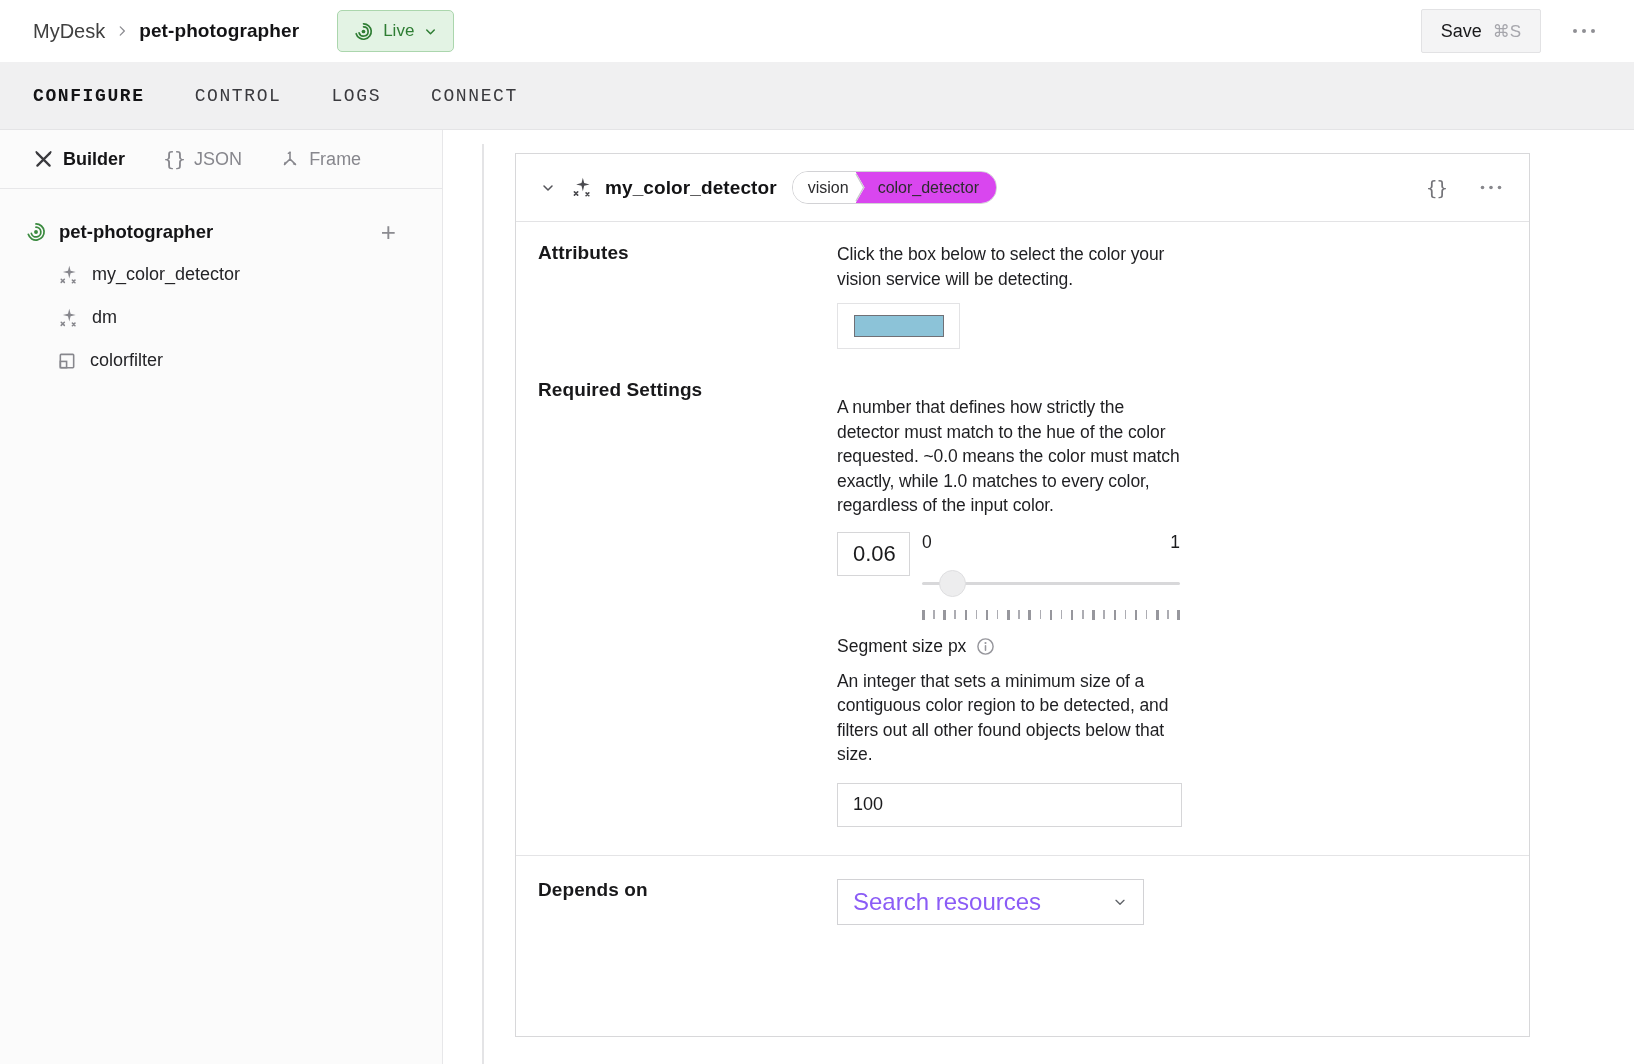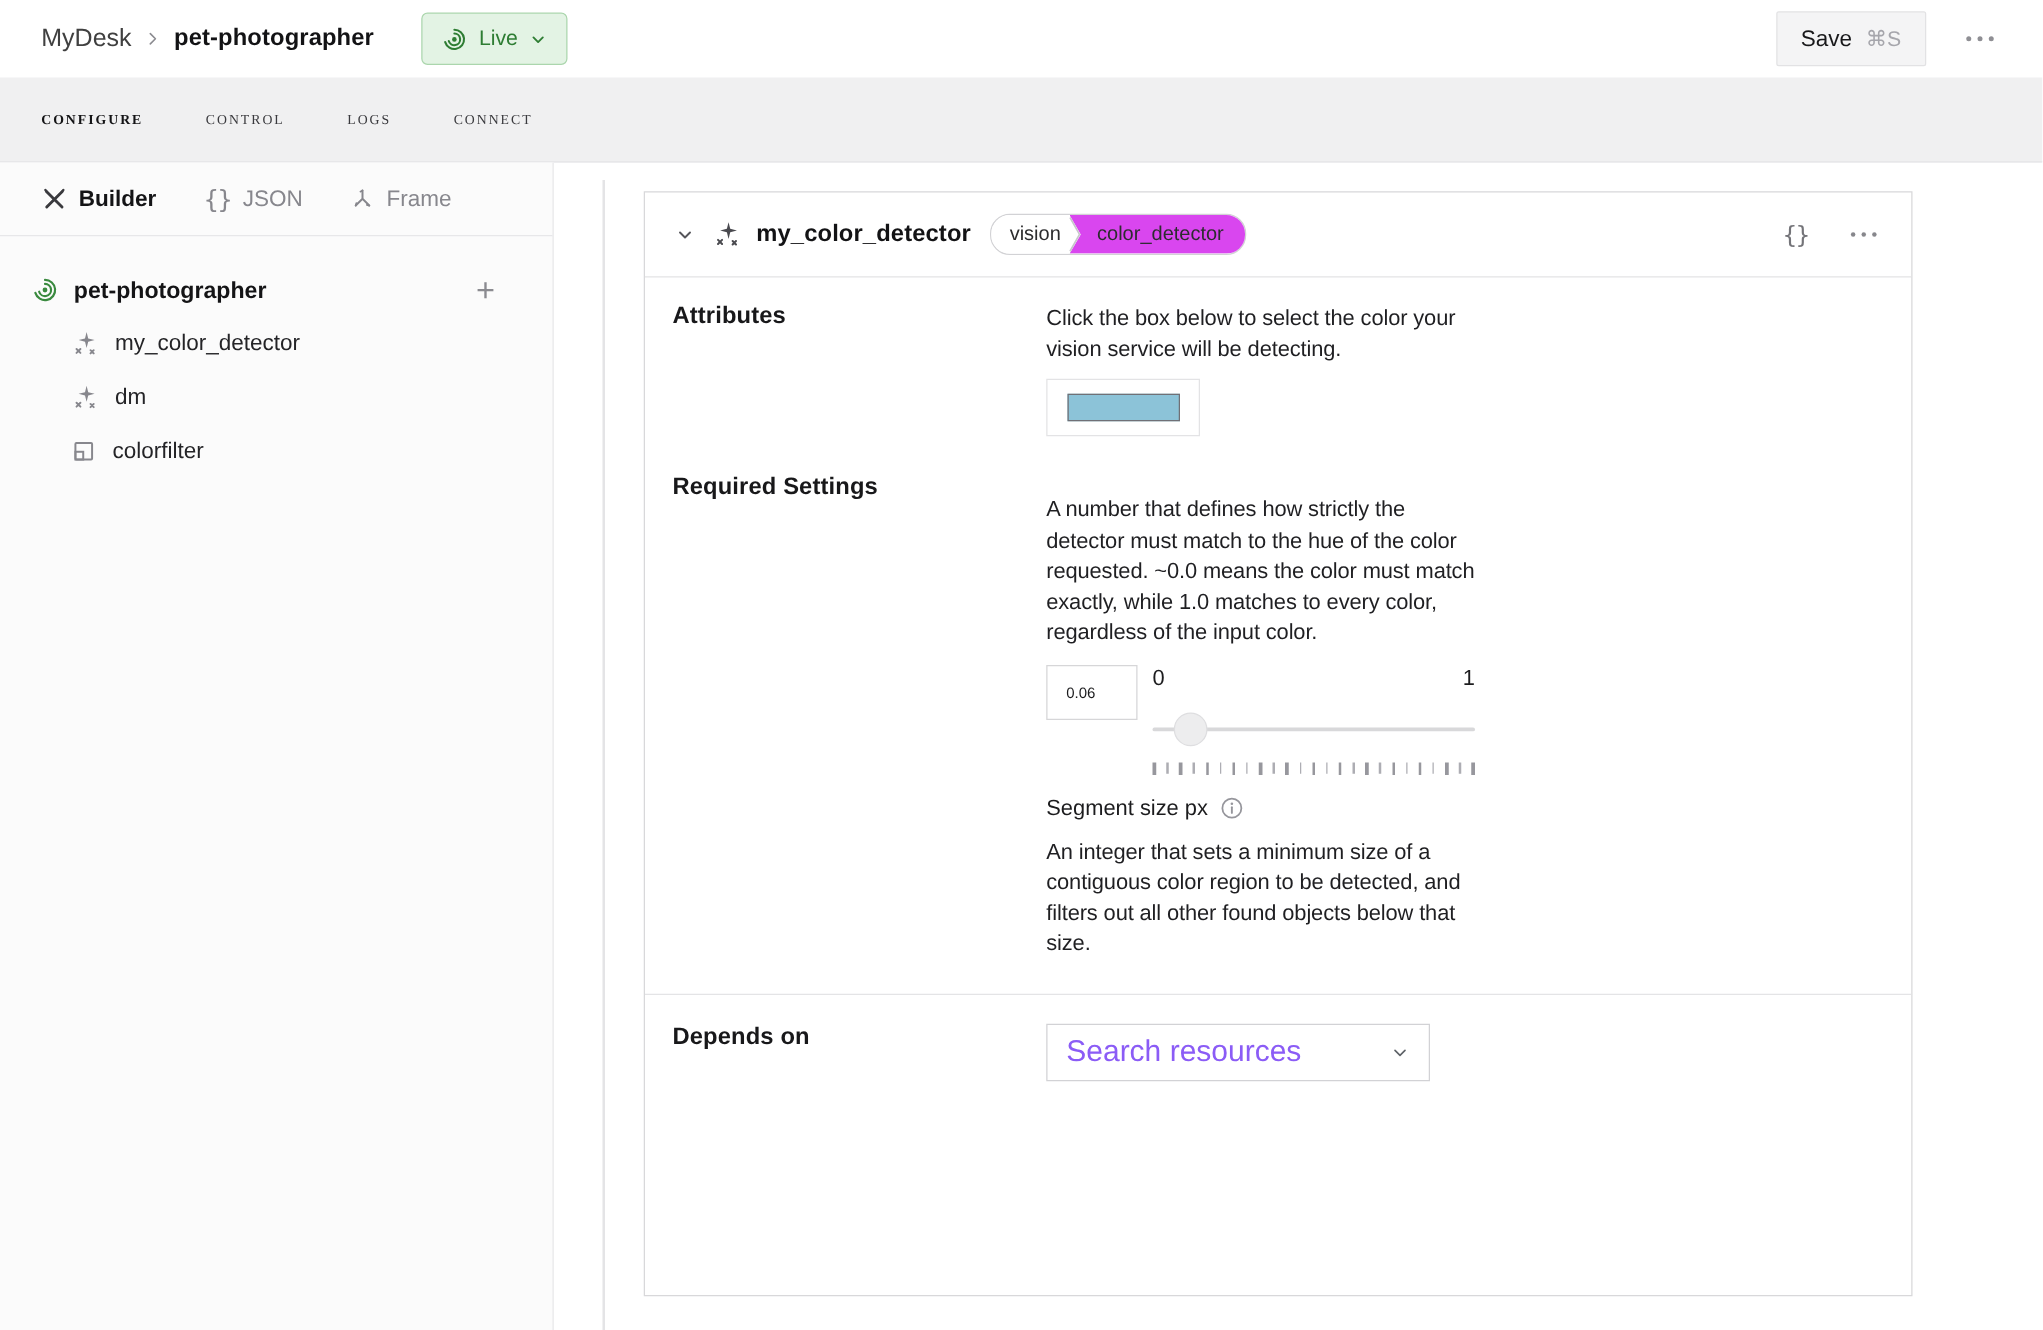--- a/index.html
+++ b/index.html
@@ -14,21 +14,21 @@
   .live-badge{margin-left:38px;display:flex;align-items:center;gap:9px;height:40px;padding:0 15px;background:#e3f3e4;border:1px solid #abd6ad;border-radius:5px;cursor:pointer;}
   .live-label{font-size:17px;color:#2e7d33;font-weight:500;}
   .topbar-right{margin-left:auto;display:flex;align-items:center;gap:26px;}
   .save-btn{display:flex;align-items:center;gap:11px;height:44px;padding:0 19px;background:#f4f4f5;border:1px solid #e2e2e4;border-radius:2px;cursor:pointer;}
   .save-label{font-size:18px;color:#18181a;}
   .save-shortcut{font-size:17px;color:#a6a6ac;}
   .icon-btn{background:none;border:none;padding:4px;cursor:pointer;display:flex;align-items:center;}
 
   
   .tabbar{position:absolute;top:62px;left:0;right:0;height:68px;background:#f0f0f1;border-bottom:1px solid #e4e4e6;display:flex;align-items:center;gap:50px;padding:0 33px;box-sizing:border-box;}
-  .tab{font-family:Liberation Serif, serif;font-size:11px;letter-spacing:1.6px;color:#3a3a3e;background:none;border:none;padding:6px 0;cursor:pointer;}
+  .tab{font-family:Liberation Mono, monospace;font-size:18px;letter-spacing:1.6px;color:#3a3a3e;background:none;border:none;padding:6px 0;cursor:pointer;}
   .tab.active{font-weight:700;color:#141416;}
 
   
   .sidebar{position:absolute;top:130px;left:0;width:443px;bottom:0;background:#fbfbfb;border-right:1px solid #e7e7e9;box-sizing:border-box;}
   .view-toggle{height:58px;display:flex;align-items:center;gap:38px;padding:0 33px;border-bottom:1px solid #e7e7e9;}
   .view-item{display:flex;align-items:center;gap:9px;background:none;border:none;cursor:pointer;padding:2px 0;}
   .view-label{font-size:18px;color:#87878d;}
   .view-item.active .view-label{color:#141416;font-weight:700;}
   .tree{padding-top:22px;}
   .tree-root{display:flex;align-items:center;height:42px;padding:0 44px 0 25px;cursor:pointer;}
@@ -60,21 +60,21 @@
   .body-text{font-size:17.5px;line-height:24.5px;color:#1f1f22;margin:0;letter-spacing:-.1px;}
   .field-label{font-size:17.5px;color:#1c1c1e;}
 
   .sec-attributes{padding-top:20px;}
   .swatch-btn{margin-top:12px;width:123px;height:46px;background:#fff;border:1px solid #e3e3e5;display:flex;align-items:center;justify-content:center;cursor:pointer;padding:0;}
   .swatch{width:90px;height:22px;border:1.5px solid #707076;box-sizing:border-box;}
 
   .sec-required{padding-top:30px;}
   .hue-desc{margin-top:16px;}
   .hue-row{margin-top:14px;display:flex;}
-  .num-input{width:73px;height:44px;box-sizing:border-box;border:1px solid #d6d6d8;background:#fff;font-family:"Liberation Sans",sans-serif;font-size:12px;color:#1b1b1d;padding:0 0 0 15px;outline:none;}
+  .num-input{width:73px;height:44px;box-sizing:border-box;border:1px solid #d6d6d8;background:#fff;font-family:"Liberation Sans",sans-serif;font-size:22px;color:#1b1b1d;padding:0 0 0 15px;outline:none;}
   .slider-block{margin-left:12px;width:258px;}
   .slider-labels{display:flex;justify-content:space-between;font-size:17.5px;color:#1c1c1e;height:22px;}
   .slider-trackwrap{position:relative;height:32px;margin-top:14px;}
   .slider-track{position:absolute;top:14px;left:0;right:0;height:3.5px;background:#d8d8da;border-radius:2px;}
   .slider-handle{position:absolute;top:2px;left:17px;width:27px;height:27px;border-radius:50%;background:#ededee;border:1px solid #dedee0;box-sizing:border-box;cursor:grab;}
   .slider-ticks{display:flex;justify-content:space-between;width:258px;margin-top:10px;}
   .tick{display:block;width:2.5px;height:10px;background:#97979d;}
   .tick-s{width:1.5px;height:9px;background:#adadb3;}
 
   .seg-label-row{margin-top:16px;display:flex;align-items:center;gap:10px;}
@@ -316,20 +316,21 @@
         <span class="field-label">Segment size px</span>
         <span style="display:flex;cursor:pointer;">
           <svg width="19" height="19" viewBox="0 0 20 20">
             <circle cx="10" cy="10" r="8" fill="none" stroke="#96969c" stroke-width="1.5"></circle>
             <circle cx="10" cy="6.3" r="1.1" fill="#96969c"></circle>
             <path d="M10 9.2 L10 14" stroke="#96969c" stroke-width="1.6" stroke-linecap="round"></path>
           </svg>
         </span>
       </div>
       <p class="body-text seg-desc">An integer that sets a minimum size of a contiguous color region to be detected, and filters out all other found objects below that size.</p>
+      <input class="wide-input" type="text" value="100" style="">
     </div>
   </div>
 
   <div class="card-divider"></div>
 
   <div class="section sec-depends">
     <div class="sec-label">Depends on</div>
     <div class="sec-content">
       <div class="select-box">
         <span class="select-placeholder">Search resources</span>

